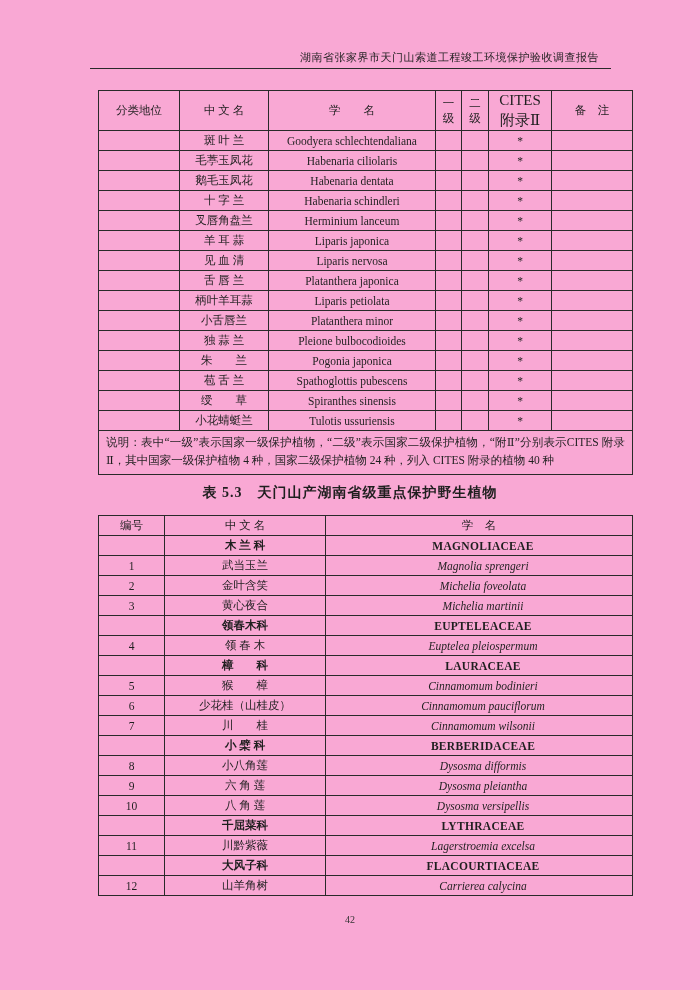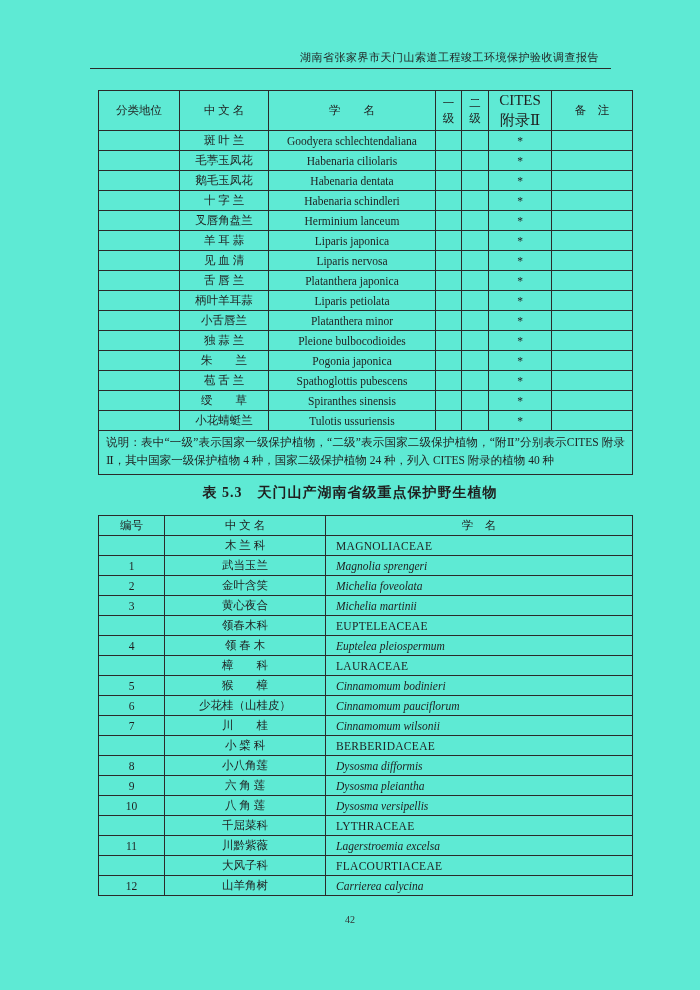--- a/index.html
+++ b/index.html
@@ -1,19 +1,19 @@
 <!DOCTYPE html>
 <html><head>
 <meta charset="utf-8">
 <style>
   * { margin:0; padding:0; box-sizing:border-box; }
   html,body { background:#ffffff; }
   .page {
     position:relative; width:700px; height:990px; margin:0 auto;
-    background:#5eead4; color:#1f1f1f;
+    background:#f9a8d4; color:#1f1f1f;
     font-family:"Liberation Serif","DejaVu Serif",serif;
     outline:1px solid #d9d9d9;
     overflow:hidden;
   }
   
   .doc-header {
     position:absolute; top:50px; left:90px; width:521px;
     text-align:right; font-size:11px; letter-spacing:.5px;
     padding:0 12px 3px 0; border-bottom:1.5px solid #2a2a2a;
     white-space:nowrap;
@@ -31,23 +31,23 @@
   .t1 thead tr { height:38px; }
   .t1 tbody tr, .t2 tbody tr, .t2 thead tr { height:20px;padding-left:8px; }
   th.stacked { white-space:pre-line; line-height:1.25; font-size:11.5px; padding:0; }
   th.cites-h { white-space:pre-line; line-height:1.3; font-size:15px; }
   .t1 td.c-sci { font-size:11.5px;text-align:center; }
   .t1 td.note {
     text-align:justify; font-size:11.5px; line-height:1.55;
     padding:3px 7px 4px 7px; height:auto;
   }
   .t2 td.c-sci2 {
-    text-align:left; padding-left:10px; font-style:italic;
-  }
-  .t2 tr.family-row td { font-weight:normal; }
+    text-align:center; padding-left:10px; font-style:italic;
+  }
+  .t2 tr.family-row td { font-weight:bold; }
   .t2 tr.family-row td.c-sci2 { font-style:normal; letter-spacing:.3px; }
   
   .title53 {
     position:absolute; top:484px; left:0; right:0;
     text-align:center; font-size:14px; font-weight:bold; letter-spacing:1px;
   }
   
   .footer {
     position:absolute; top:914px; left:0; right:0;
     text-align:center; font-size:10px; color:#333;

